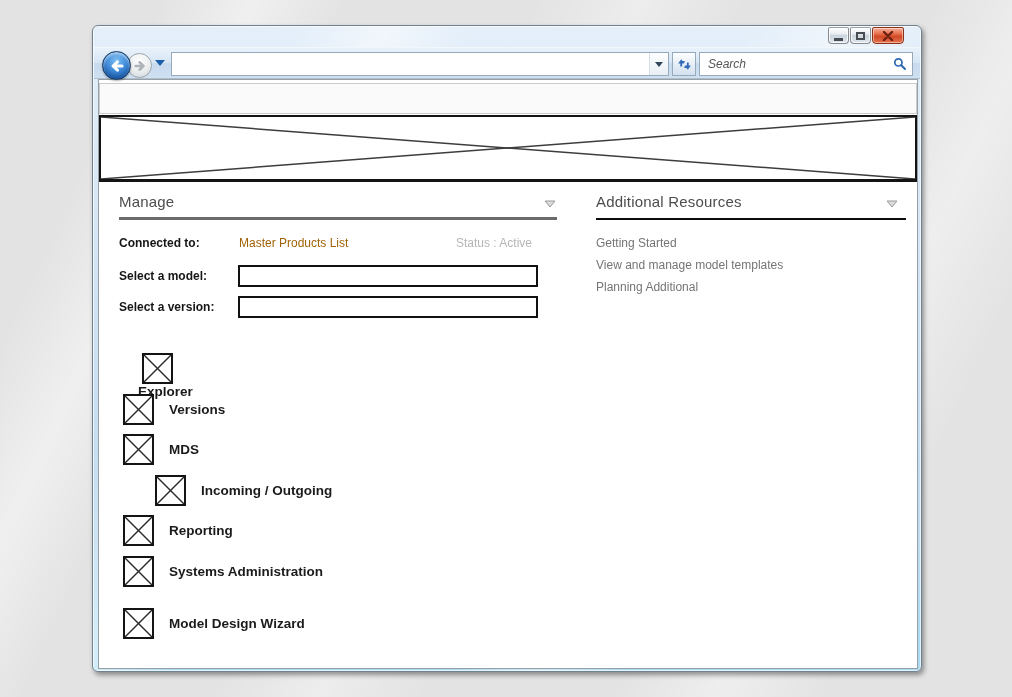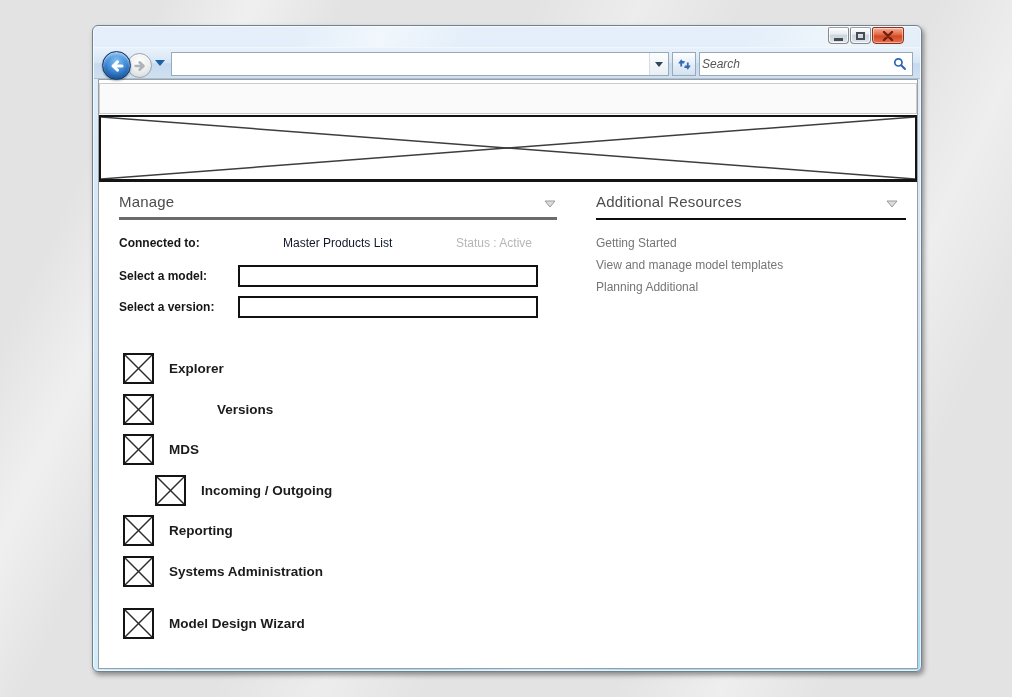--- a/index.html
+++ b/index.html
@@ -94,21 +94,21 @@
     position:absolute; left:578px; top:4px; width:24px; height:24px;
     background: linear-gradient(180deg,#fdfeff,#e4edf6 55%,#d4e2f0);
     border:1px solid #97aabb; display:flex; align-items:center; justify-content:center; cursor:default;
   }
   .search-box {
     position:absolute; left:605px; top:4px; width:214px; height:24px;
     background:#fff; border:1px solid #97aabb;
     display:flex; align-items:center;
   }
   .search-input {
-    flex:1; border:none; outline:none; padding:0 2px;
+    flex:1; border:none; outline:none; padding:0 8px;
     font:italic 12px "Liberation Sans",sans-serif; color:#444; background:transparent;
   }
   .search-input::placeholder { color:#555; font-style:italic; opacity:1; }
   .search-icon-wrap { width:24px; display:flex; align-items:center; justify-content:center; cursor:default; }
 
   
   .client {
     position:absolute; left:5px; top:53px; width:820px; height:590px;
     background:#fff; border:1px solid #98a0a6;
   }
@@ -120,21 +120,21 @@
     position:absolute; left:0; right:0; top:35px; height:67px;
     background:#fff; border:2px solid #141414; border-bottom-width:3px;
   }
   .banner svg { position:absolute; inset:0; width:100%; height:100%; }
 
   .section-title { position:absolute; font-size:15px; color:#4d4d4d; letter-spacing:.2px; }
   .chevron { position:absolute; width:12px; height:8px; cursor:default; }
   .rule { position:absolute; }
 
   .label-bold { font-size:12px; font-weight:700; color:#161616; }
-  .value-gray { font-size:12px; color:#0f172a;margin-left:44px; }
+  .value-gray { font-size:12px; color:#a16207; }
   .status-light { font-size:12px; color:#b6b6b6; }
 
   .wire-input {
     position:absolute; width:300px; height:22px; background:#fff;
     border:2px solid #111; outline:none; padding:0 5px; font:12px "Liberation Sans",sans-serif;
   }
 
   .nav-item { position:absolute; left:24px; display:flex; align-items:center; cursor:pointer; }
   .ph-icon { width:31px; height:31px; border:2px solid #141414; position:relative; flex:0 0 auto; }
   .ph-icon svg { position:absolute; inset:0; width:100%; height:100%; }
@@ -221,30 +221,30 @@
     <div style="position:absolute; left:20px; top:156px;" class="label-bold">Connected to:</div>
     <div style="position:absolute; left:140px; top:156px;" class="value-gray">Master Products List</div>
     <div style="position:absolute; left:357px; top:156px;" class="status-light">Status : Active</div>
 
     <div style="position:absolute; left:20px; top:189px;" class="label-bold">Select a model:</div>
     <input class="wire-input" style="left: 139px; top: 185px;" type="text" value="">
 
     <div style="position:absolute; left:20px; top:220px;" class="label-bold">Select a version:</div>
     <input class="wire-input" style="left: 139px; top: 216px;" type="text" value="">
 
-    <div class="nav-item" style="top:273px;">
+    <div class="nav-item" style="top:273px;flex-direction:column;">
       <span class="ph-icon">
           <svg preserveAspectRatio="none">
             <line x1="0" y1="0" x2="100%" y2="100%" stroke="#2a2a2a" stroke-width="1.4"></line>
             <line x1="0" y1="100%" x2="100%" y2="0" stroke="#2a2a2a" stroke-width="1.4"></line>
           </svg>
         </span>
       <span class="nav-item-label">Explorer</span>
     </div>
-    <div class="nav-item" style="top:314px;gap:48px;">
+    <div class="nav-item" style="top:314px;">
       <span class="ph-icon">
           <svg preserveAspectRatio="none">
             <line x1="0" y1="0" x2="100%" y2="100%" stroke="#2a2a2a" stroke-width="1.4"></line>
             <line x1="0" y1="100%" x2="100%" y2="0" stroke="#2a2a2a" stroke-width="1.4"></line>
           </svg>
         </span>
       <span class="nav-item-label">Versions</span>
     </div>
     <div class="nav-item" style="top:354px;">
       <span class="ph-icon">

